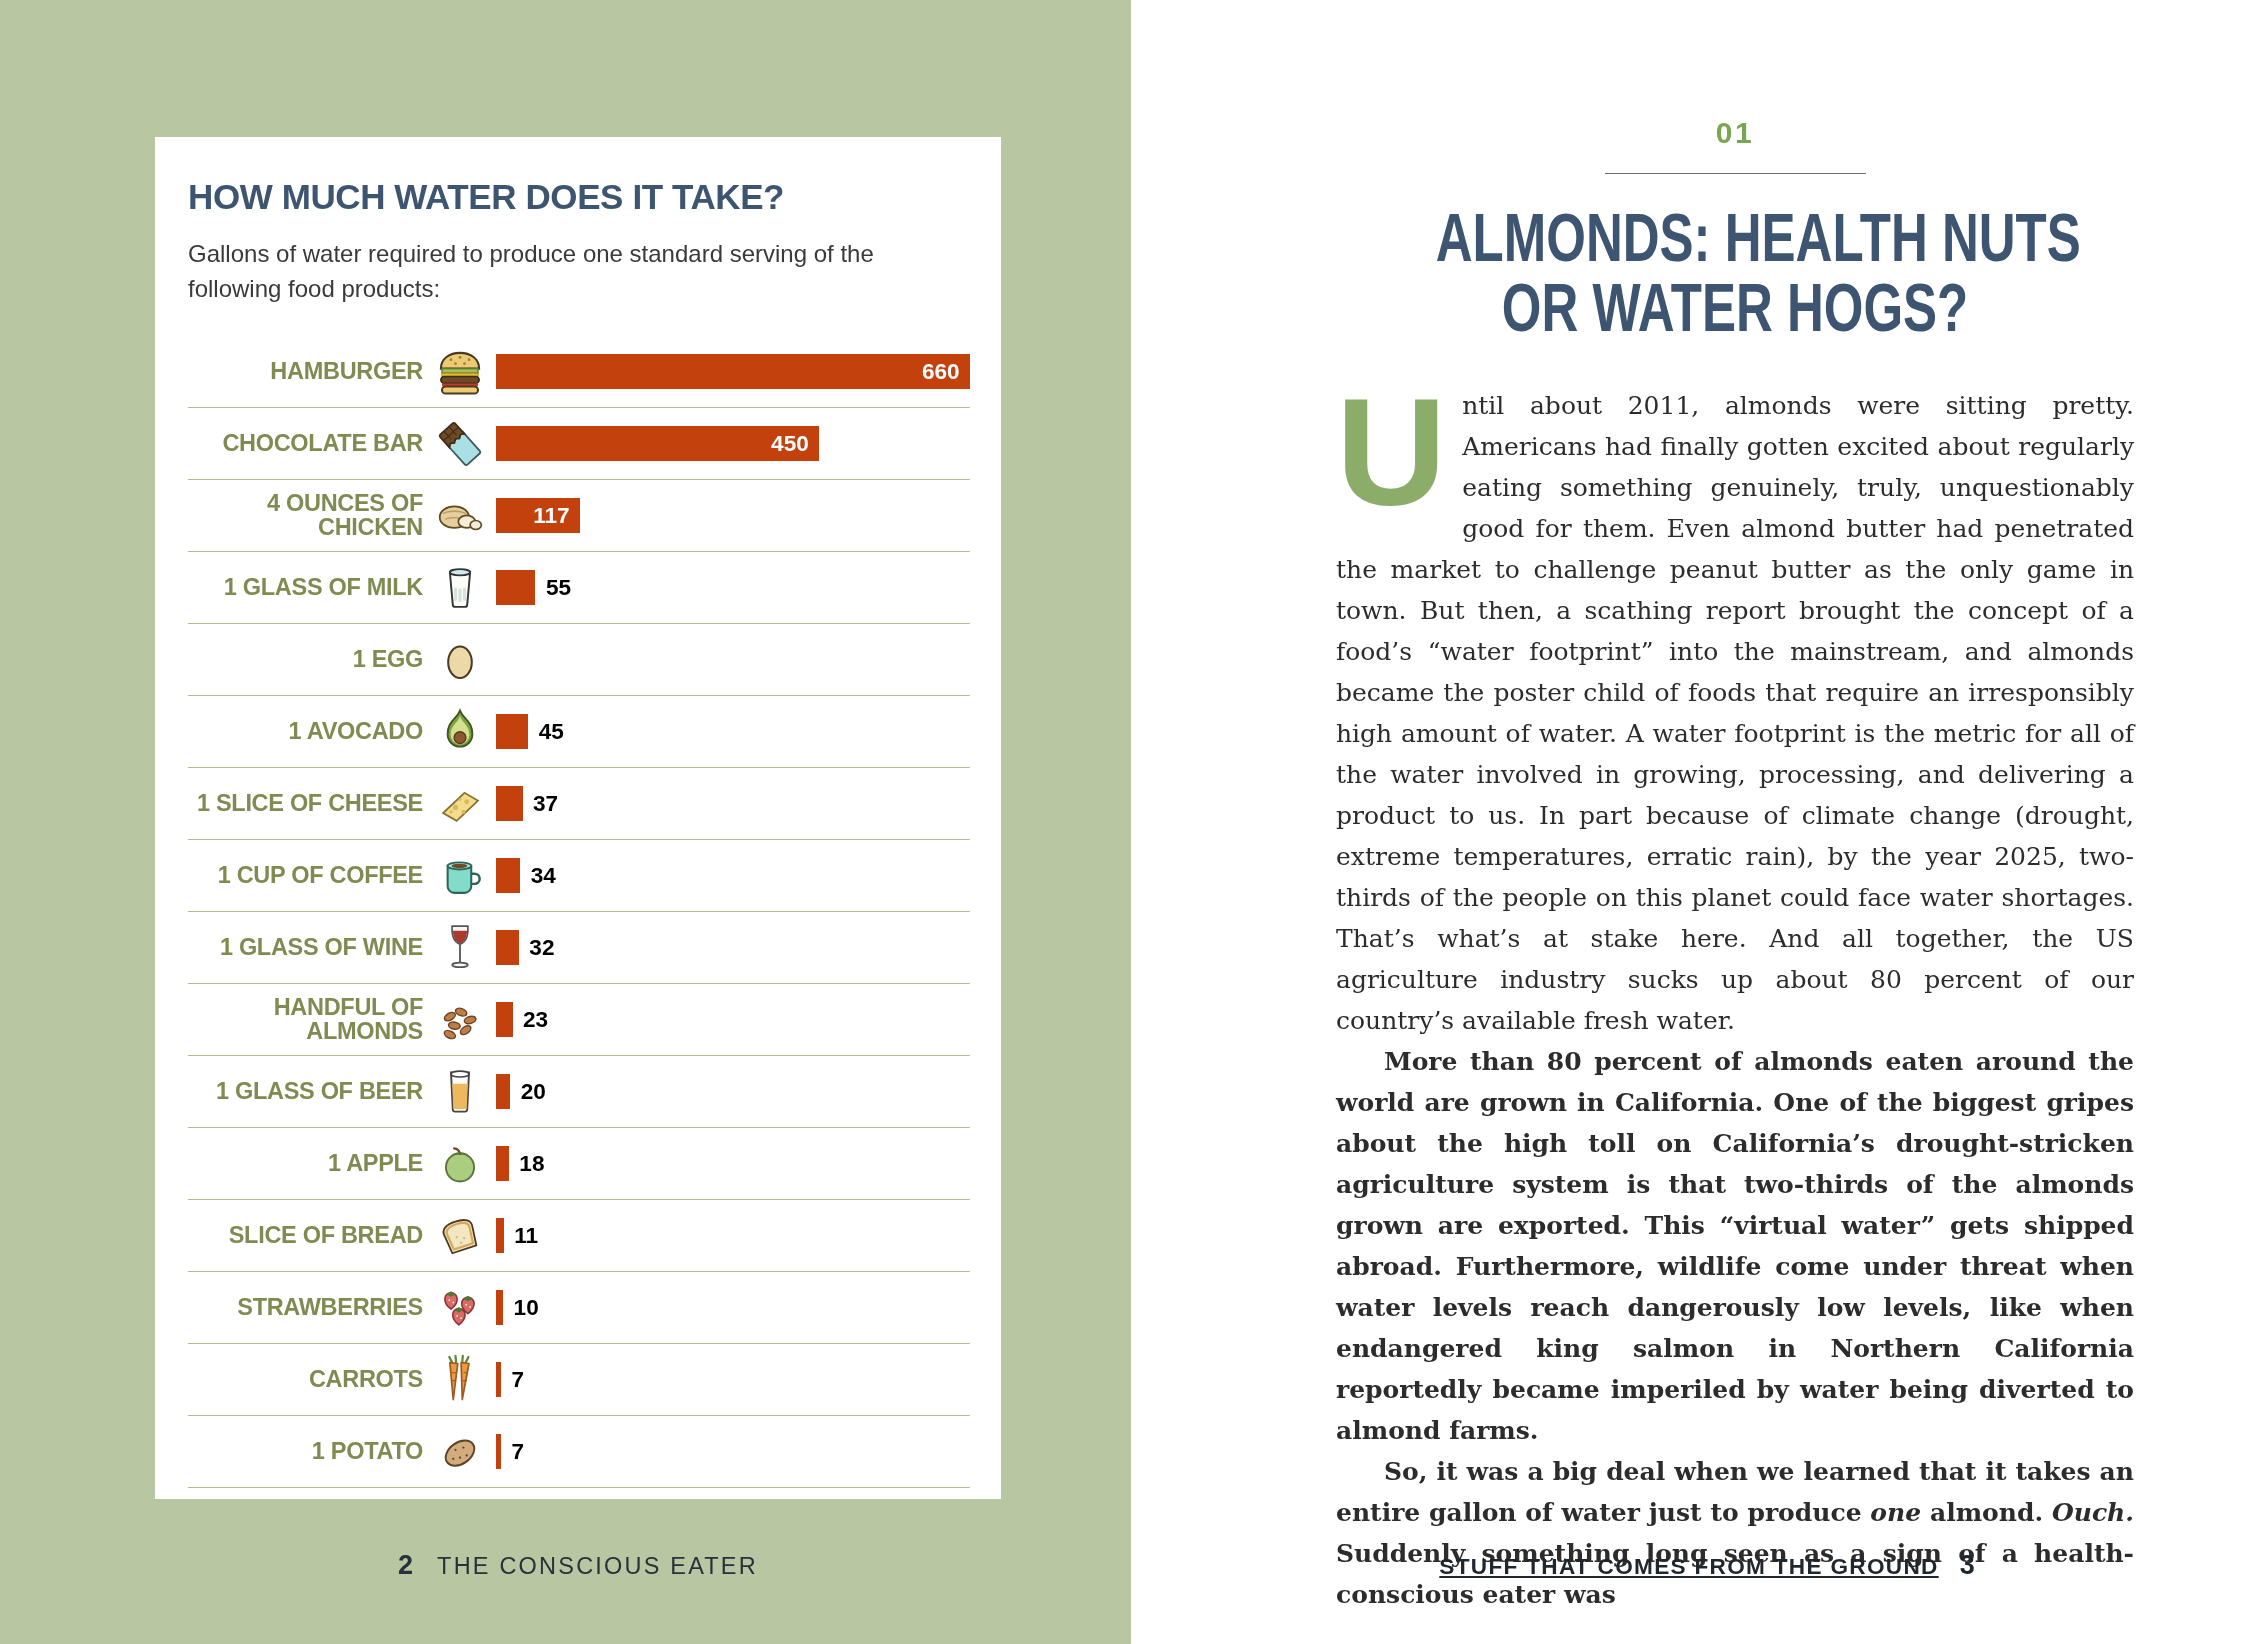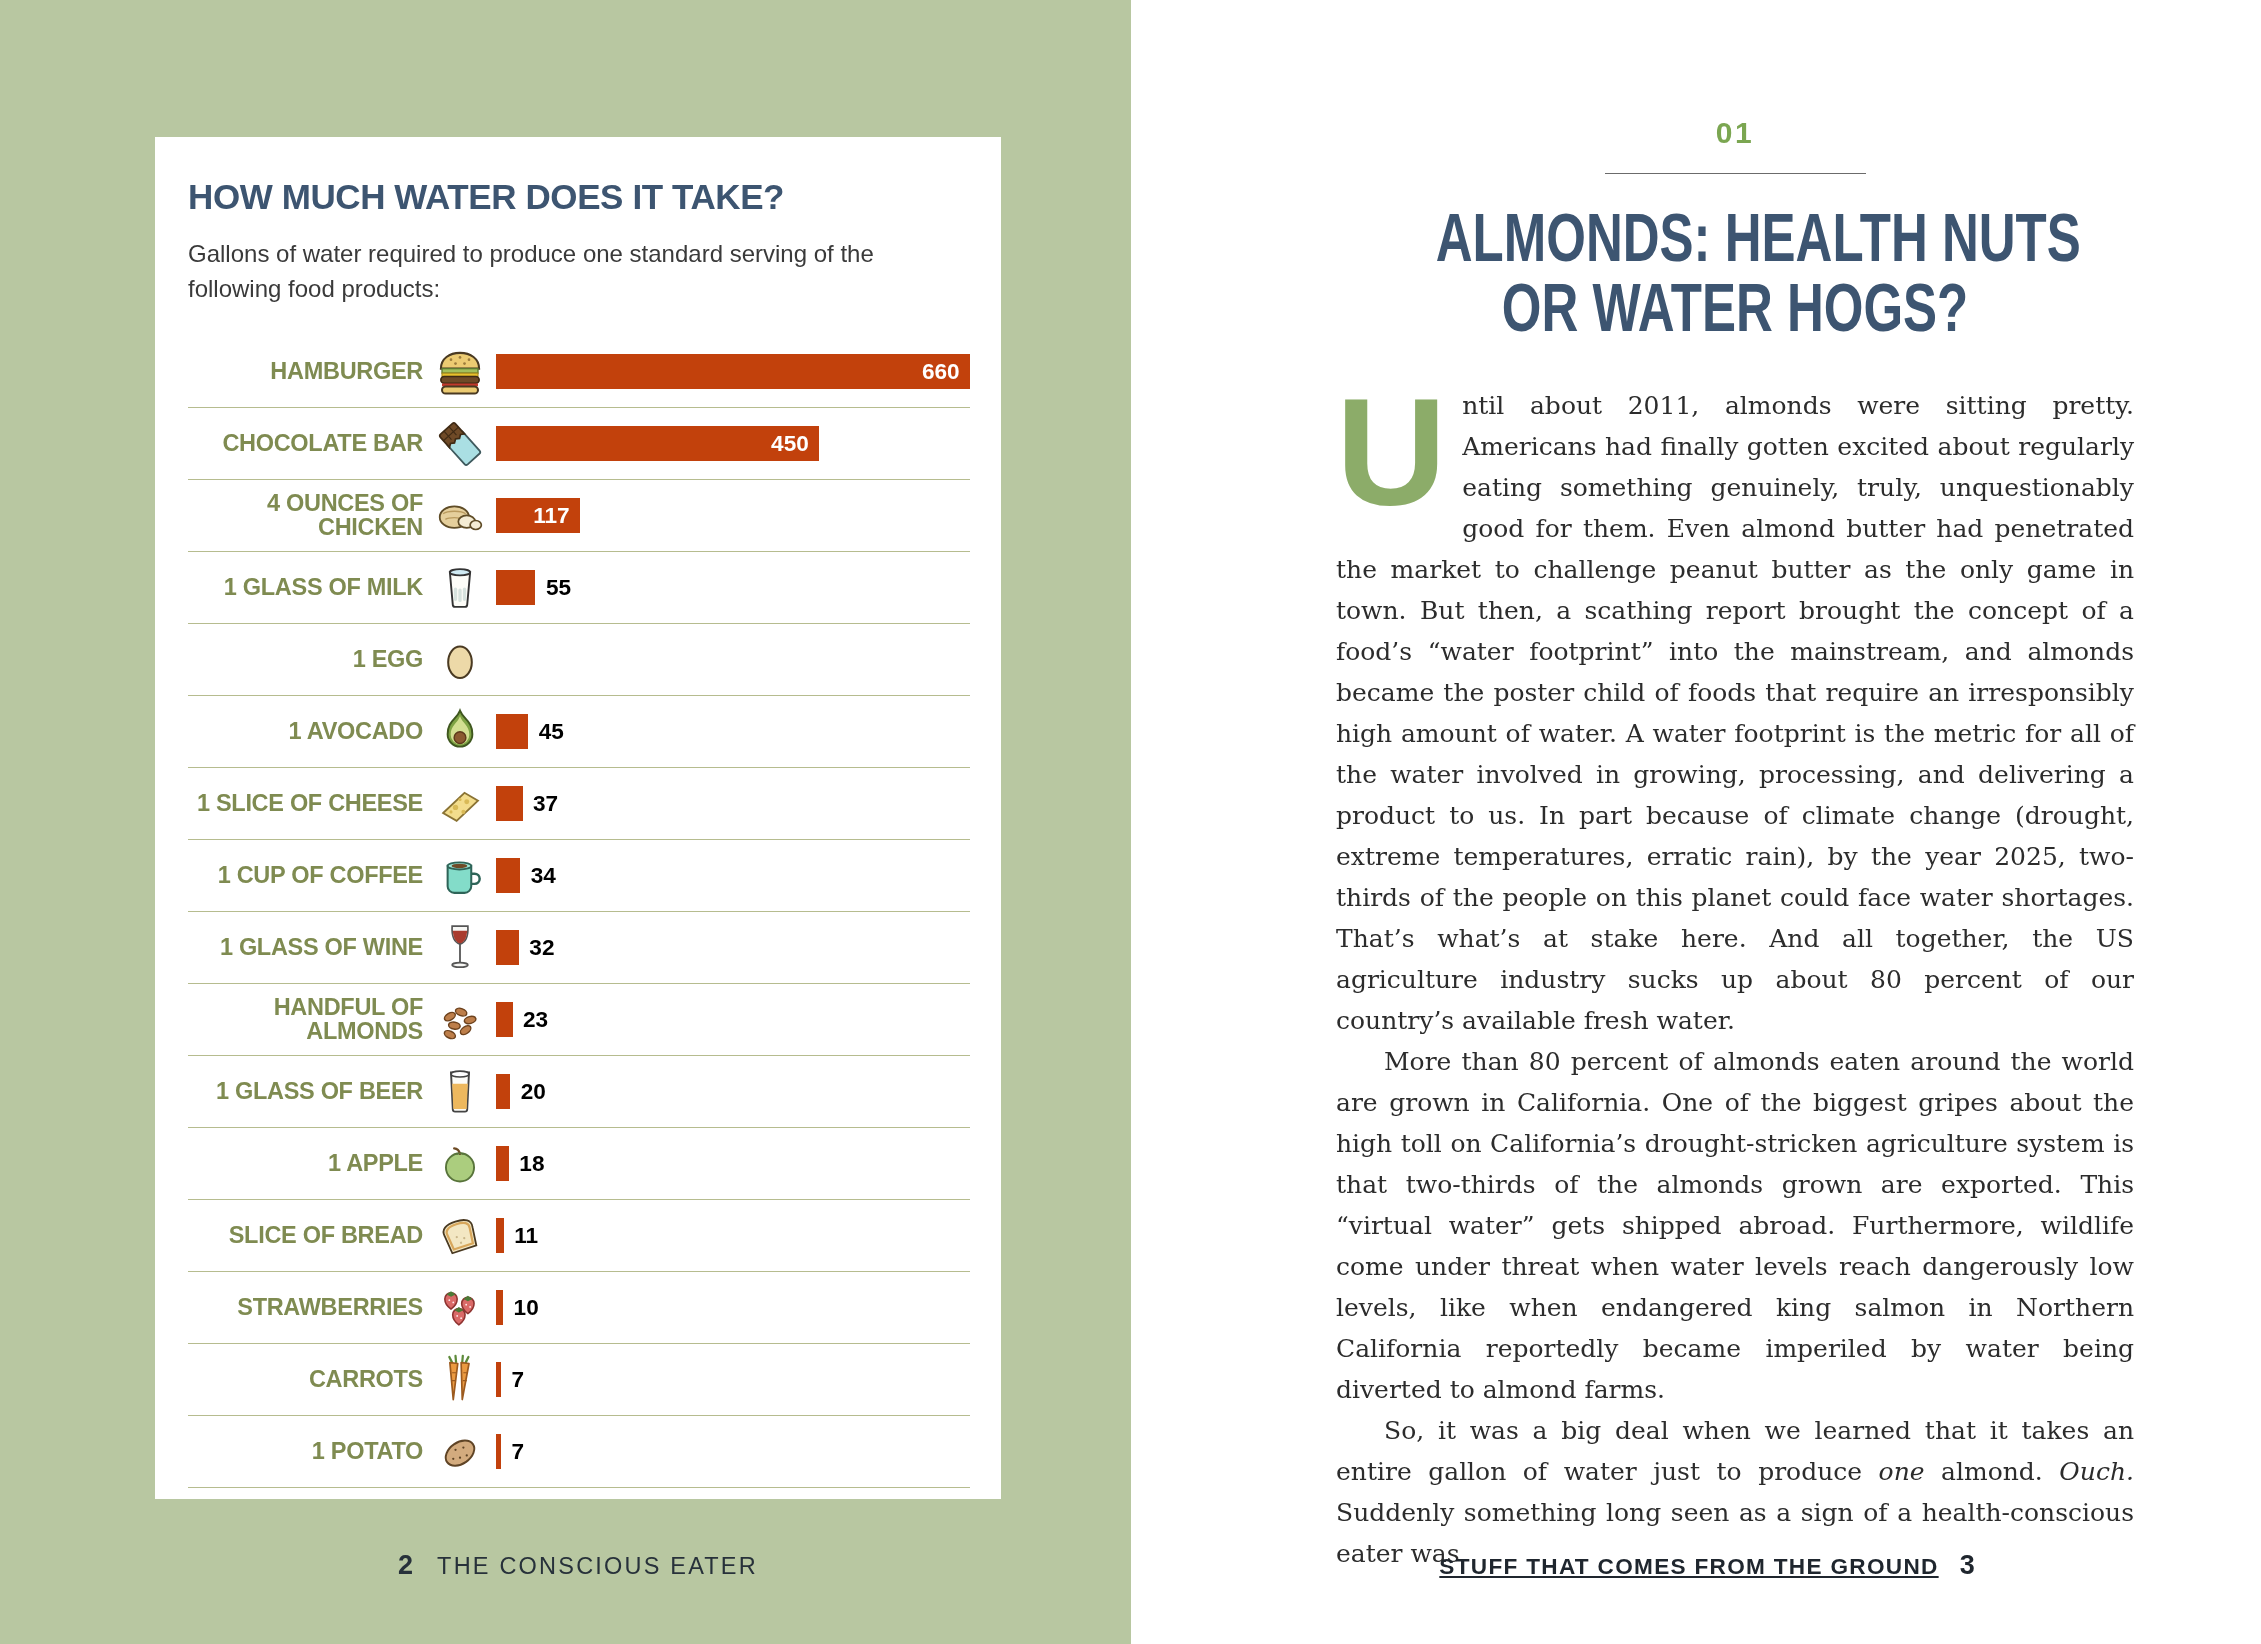--- a/index.html
+++ b/index.html
@@ -40,21 +40,21 @@
 
   .chapter-number { text-align:center; font-size:30px; font-weight:bold; color:#7ba651;
                     letter-spacing:2.6px; }
   .chapter-rule { width:261px; margin:22.6px auto 0 auto; border-top:1.7px solid #6b6b6b; }
   .chapter-title { margin-top:28px; color:#3d5571; font-weight:bold; text-align:center;
                    font-size:68px; line-height:1.04; letter-spacing:0px; }
   .chapter-title .t-line { transform:scaleX(0.75); transform-origin:50% 50%; white-space:nowrap; }
 
   .body-text { margin-top:42px; font-family:"DejaVu Serif", serif; font-size:25px;
                line-height:41px; color:#2c2c2c; text-align:justify; }
-  .para.indent { text-indent:48px; }
+  .para.indent { text-indent:48px;font-weight:bold; }
   .dropcap { float:left; font-family:"Liberation Sans", sans-serif; font-weight:bold;
              font-size:153px; line-height:123px; height:123px; color:#8cac69;
              margin:5.2px 15.7px 0 0; }
 
   .footer-right { position:absolute; left:177px; top:1550px; width:798px;
                   display:flex; justify-content:center; align-items:baseline; gap:21px; }
   .footer-section-title { font-size:22.6px; font-weight:bold; color:#1f262e; letter-spacing:1.3px;text-decoration:underline; }
   .footer-page-num-r { font-size:27px; font-weight:bold; color:#1f262e; }
 
   em { font-style:italic; }

